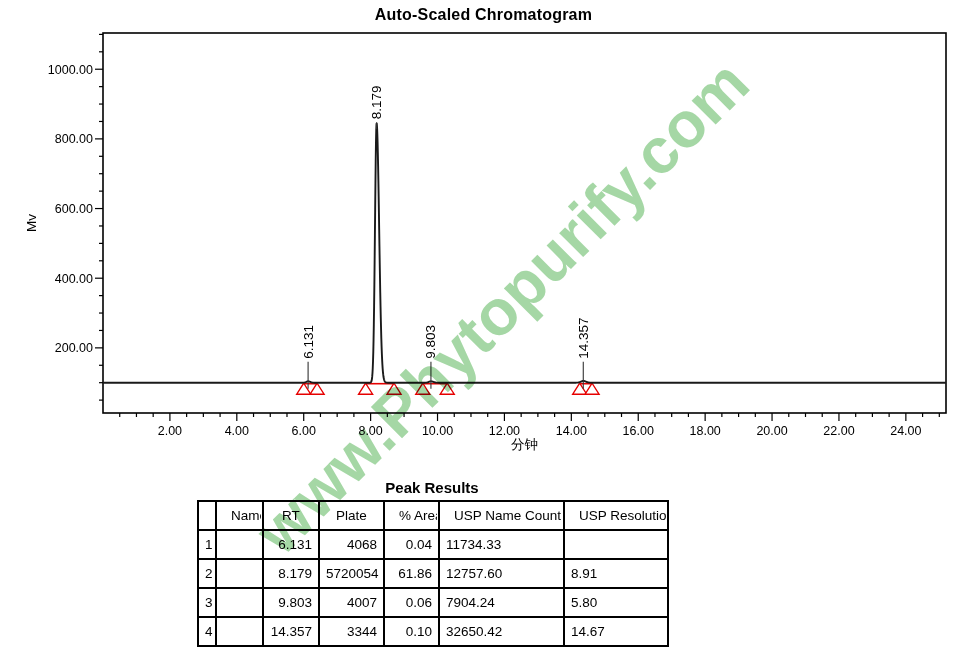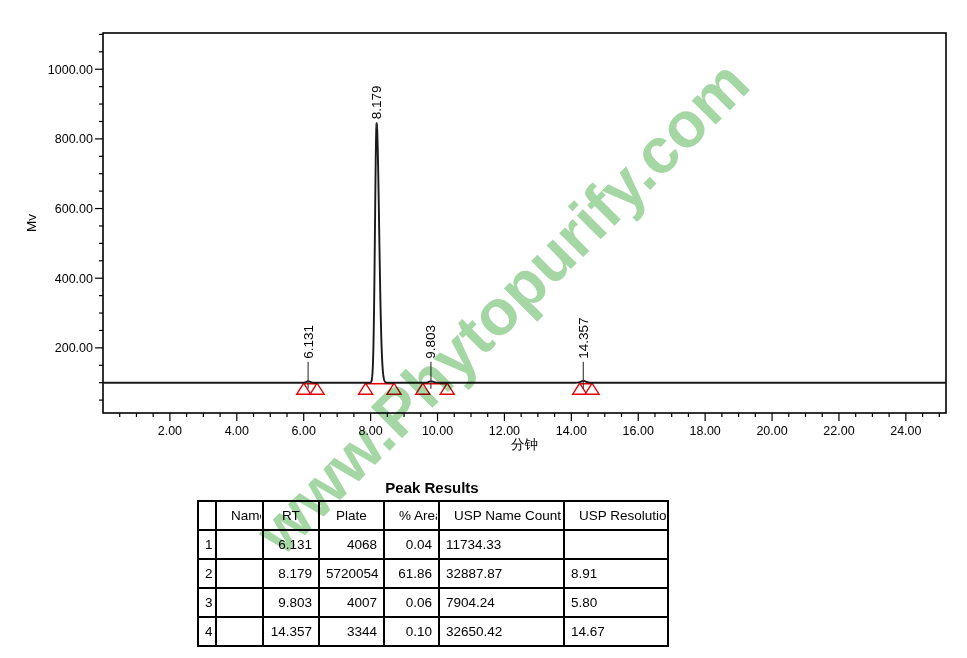--- a/index.html
+++ b/index.html
@@ -18,20 +18,21 @@
         font-weight:normal;overflow:hidden;white-space:nowrap;}
   table.peaks th{text-align:center;padding:0 14px;border-radius:8px;}
   td.al{text-align:left;padding-left:4px;}
   td.ar{text-align:right;}
   td.ac{text-align:left;}
 </style>
 </head>
 <body>
 
 <div class="page">
+  <div class="chart-title">Auto-Scaled Chromatogram</div>
   <svg id="chart" width="967" height="470" viewBox="0 0 967 470">
       <rect x="103" y="33" width="843" height="380" fill="none" stroke="#000" stroke-width="1.6"></rect>
       <line x1="99" y1="400.1127406049496" x2="103" y2="400.1127406049496" stroke="#000" stroke-width="1.2"></line>
       <line x1="99" y1="382.69752520623285" x2="103" y2="382.69752520623285" stroke="#000" stroke-width="1.2"></line>
       <line x1="99" y1="365.28230980751607" x2="103" y2="365.28230980751607" stroke="#000" stroke-width="1.2"></line>
       <line x1="95" y1="347.8670944087993" x2="103" y2="347.8670944087993" stroke="#000" stroke-width="1.2"></line>
       <line x1="99" y1="330.4518790100825" x2="103" y2="330.4518790100825" stroke="#000" stroke-width="1.2"></line>
       <line x1="99" y1="313.0366636113657" x2="103" y2="313.0366636113657" stroke="#000" stroke-width="1.2"></line>
       <line x1="99" y1="295.62144821264894" x2="103" y2="295.62144821264894" stroke="#000" stroke-width="1.2"></line>
       <line x1="95" y1="278.20623281393216" x2="103" y2="278.20623281393216" stroke="#000" stroke-width="1.2"></line>
@@ -173,21 +174,21 @@
             <td class="ar">0.04</td>
             <td class="ac">11734.33</td>
             <td class="ac"></td>
           </tr>
           <tr>
             <td class="al">2</td>
             <td class="al"></td>
             <td class="ar">8.179</td>
             <td class="ar">5720054</td>
             <td class="ar">61.86</td>
-            <td class="ac">32887.87</td>
+            <td class="ac">12757.60</td>
             <td class="ac">8.91</td>
           </tr>
           <tr>
             <td class="al">3</td>
             <td class="al"></td>
             <td class="ar">9.803</td>
             <td class="ar">4007</td>
             <td class="ar">0.06</td>
             <td class="ac">7904.24</td>
             <td class="ac">5.80</td>

